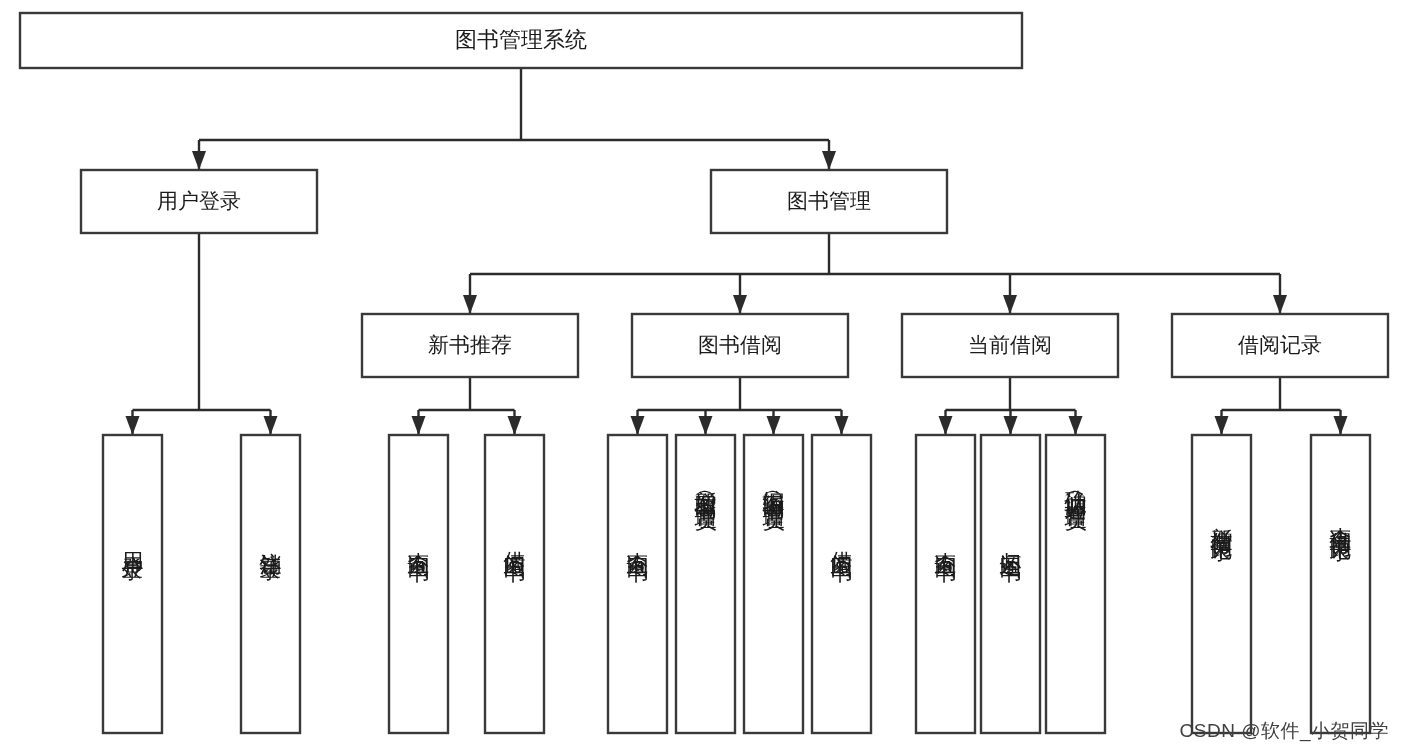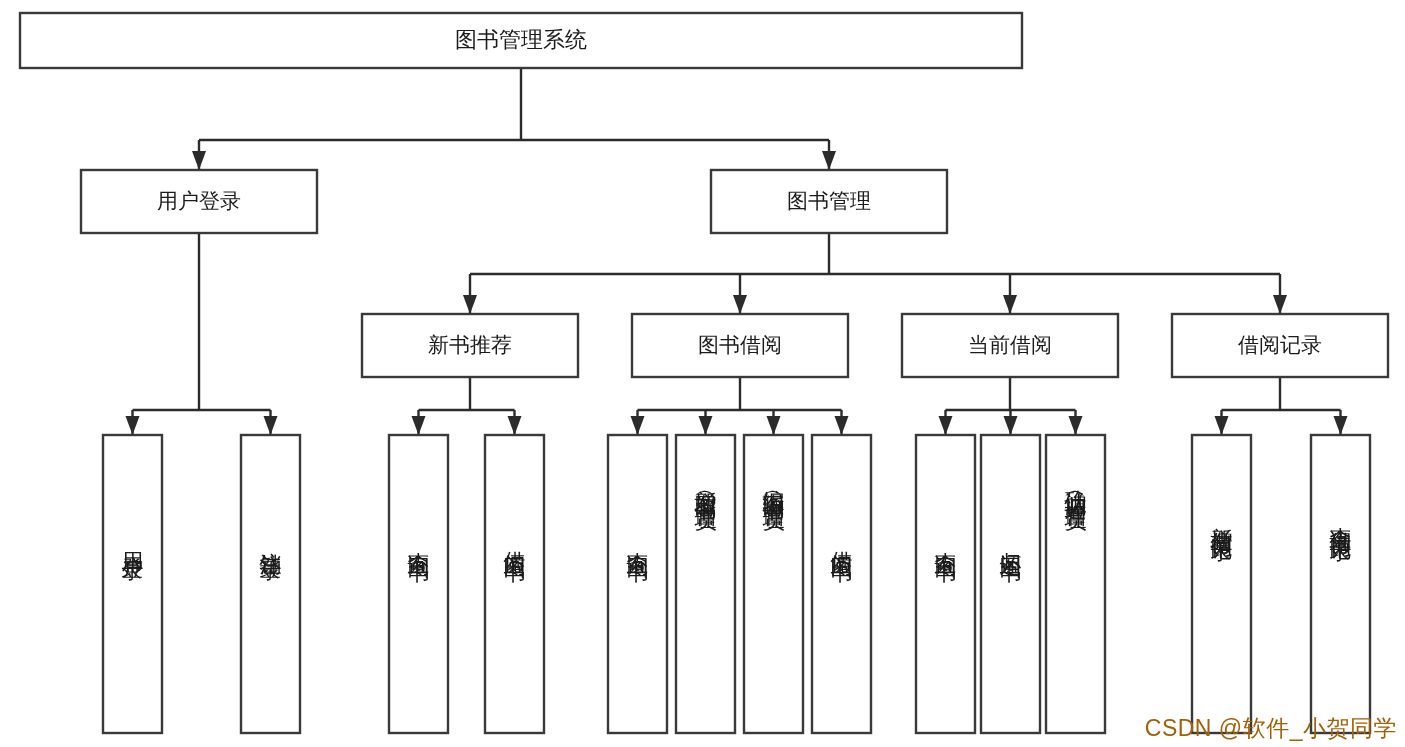--- a/index.html
+++ b/index.html
@@ -63,25 +63,25 @@
     stroke-width: 2.4;
     fill: none;
     stroke-linecap: butt;
   }
   .arrow-head {
     fill: #2b2b2b;
     stroke: none;
   }
   .watermark {
     position: absolute;
-    right: 8px;
+    right: 16px;
     bottom: 3px;
     font-family: "Liberation Sans", "DejaVu Sans", sans-serif;
-    font-size: 23px;
-    color: #a16207;
+    font-size: 19px;
+    color: #404040;
     letter-spacing: 0.5px;
     white-space: nowrap;
   }
 </style>
 </head>
 <body>
 
 <div id="diagram-root">
   <svg class="diagram-canvas" viewBox="0 0 1405 747" xmlns="http://www.w3.org/2000/svg">
     <g id="connector-layer">

